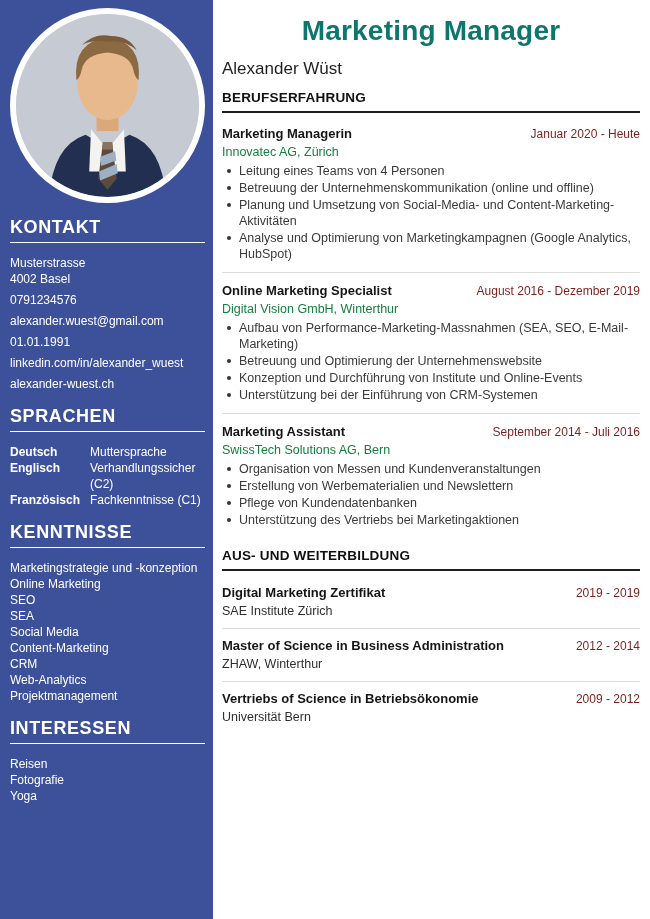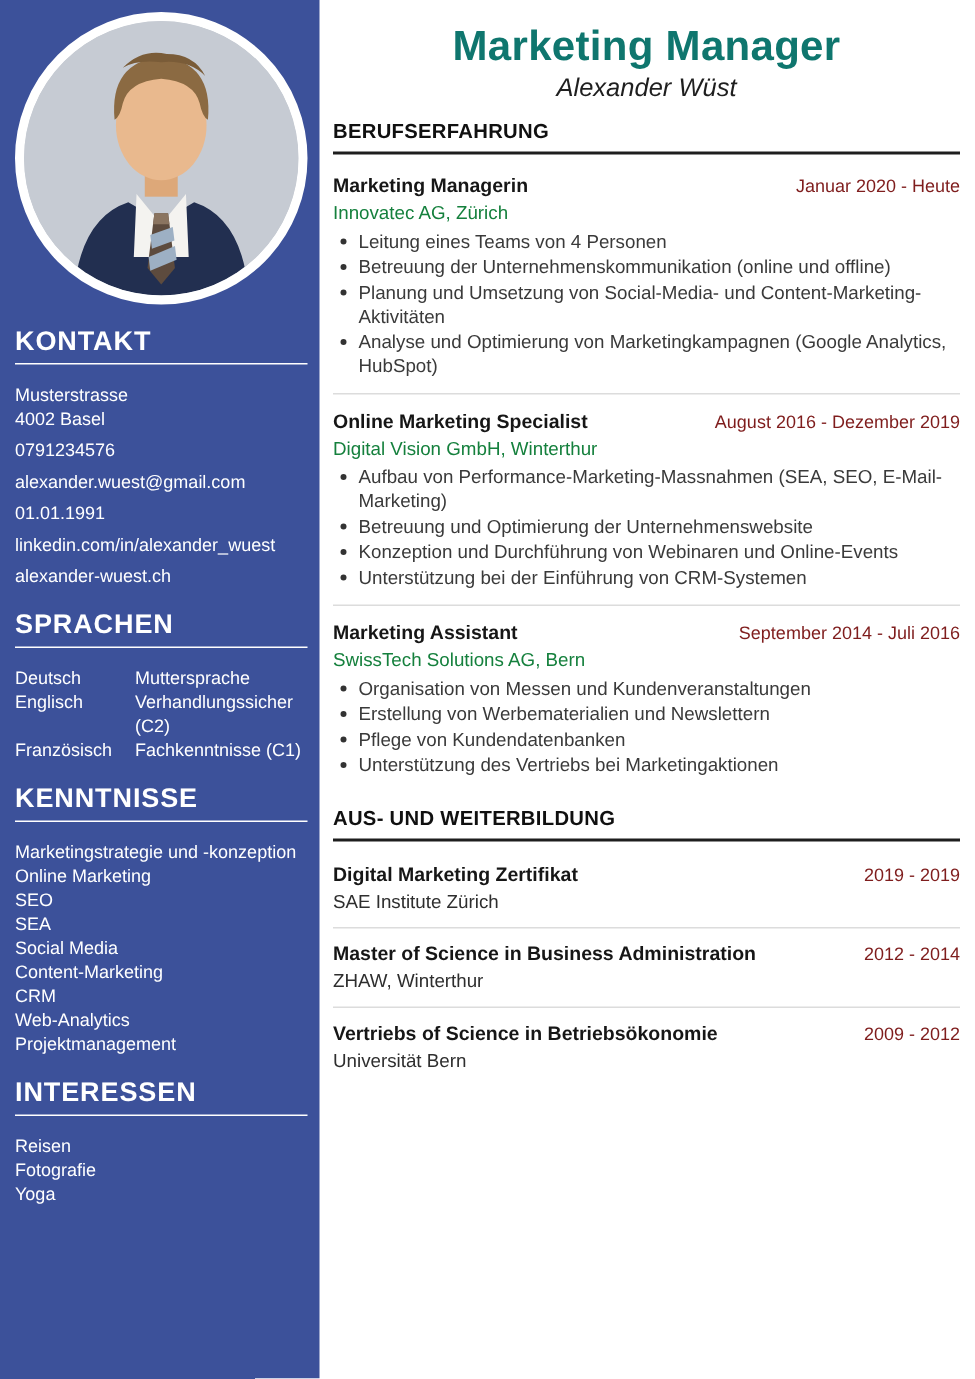--- a/index.html
+++ b/index.html
@@ -28,31 +28,31 @@
   .side-section { margin-top:15px; }
   .side-h {
     font-size:18px; font-weight:700; letter-spacing:0.6px;
     color:#ffffff; line-height:18px;
   }
   .side-rule { height:1px; background:#ffffff; margin-top:6px; margin-bottom:12px; }
   .addr-line { font-size:12px; line-height:16px; }
   .contact-item { font-size:12px; line-height:15px; margin-top:6px; word-break:break-word; }
   .lang-table { }
   .lang-row { display:flex; font-size:12px; line-height:16px; }
-  .lang-label { width:80px; flex-shrink:0; font-weight:400; }
+  .lang-label { width:80px; flex-shrink:0; font-weight:700; }
   .lang-level { flex:1; }
   .skill-item, .interest-item { font-size:12px; line-height:16px; }
 
   
   .main { flex:1; padding:15px 10px 0 9px; }
   .title {
     text-align:center; font-size:28px; line-height:32px;
     font-weight:800; color:#0f766e; letter-spacing:0.2px;
   }
-  .name { text-align:center; font-size:17px; line-height:22px; margin-top:1px; color:#1f1f1f;font-style:italic; }
+  .name { text-align:left; font-size:17px; line-height:22px; margin-top:11px; color:#1f1f1f; }
   .section { margin-top:9px; }
   .section-h { font-size:13.5px; font-weight:700; color:#101010; letter-spacing:0.2px; line-height:17px; }
   .section-rule { height:2px; background:#1e1e1e; margin-top:5px; }
   .jobs { margin-top:3px; }
   .job { padding:10px 0; }
   .job + .job { border-top:1px solid #dcdcdc; }
   .row-head { display:flex; justify-content:space-between; align-items:baseline; }
   .row-title { font-size:13px; font-weight:700; color:#161616; line-height:16px; }
   .row-period { font-size:12px; color:#7f1d1d; white-space:nowrap; padding-left:12px; line-height:16px; }
   .job-company { font-size:12.5px; color:#15803d; margin-top:2px; line-height:16px; }
@@ -184,21 +184,21 @@
           </article>
           <article class="job">
             <div class="row-head">
               <div class="row-title">Online Marketing Specialist</div>
               <div class="row-period">August 2016 - Dezember 2019</div>
             </div>
             <div class="job-company">Digital Vision GmbH, Winterthur</div>
             <ul class="job-bullets">
               <li>Aufbau von Performance-Marketing-Massnahmen (SEA, SEO, E-Mail-Marketing)</li>
               <li>Betreuung und Optimierung der Unternehmenswebsite</li>
-              <li>Konzeption und Durchführung von Webinaren und Online-Events</li>
+              <li>Konzeption und Durchführung von Institute und Online-Events</li>
               <li>Unterstützung bei der Einführung von CRM-Systemen</li>
             </ul>
           </article>
           <article class="job">
             <div class="row-head">
               <div class="row-title">Marketing Assistant</div>
               <div class="row-period">September 2014 - Juli 2016</div>
             </div>
             <div class="job-company">SwissTech Solutions AG, Bern</div>
             <ul class="job-bullets">

